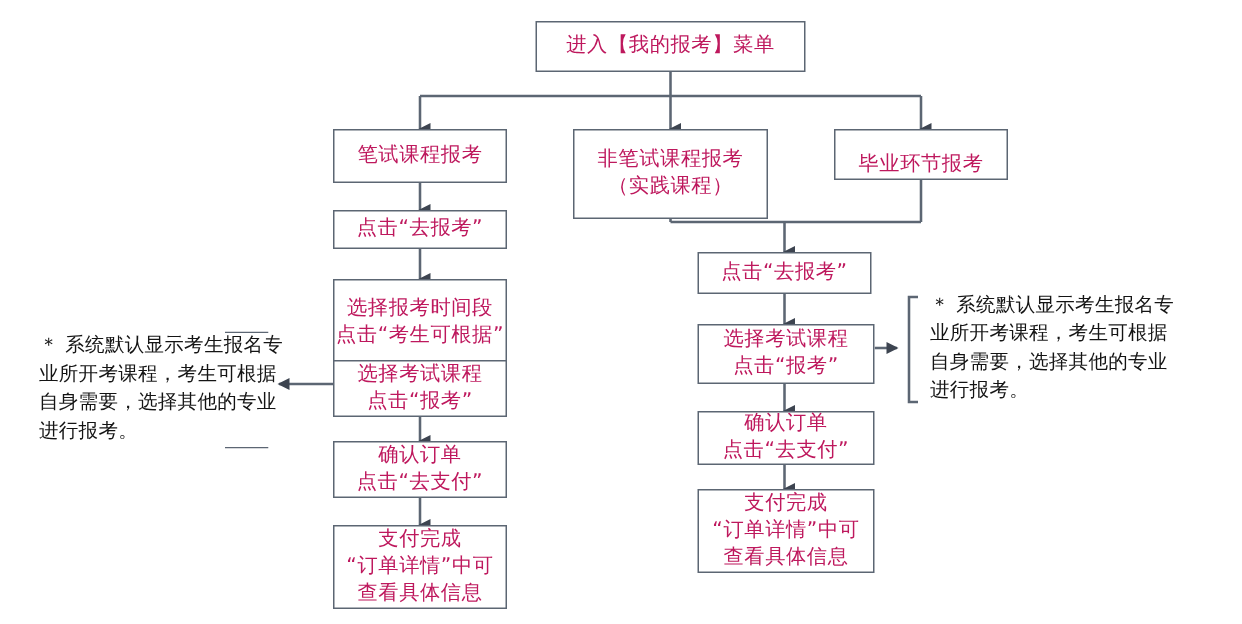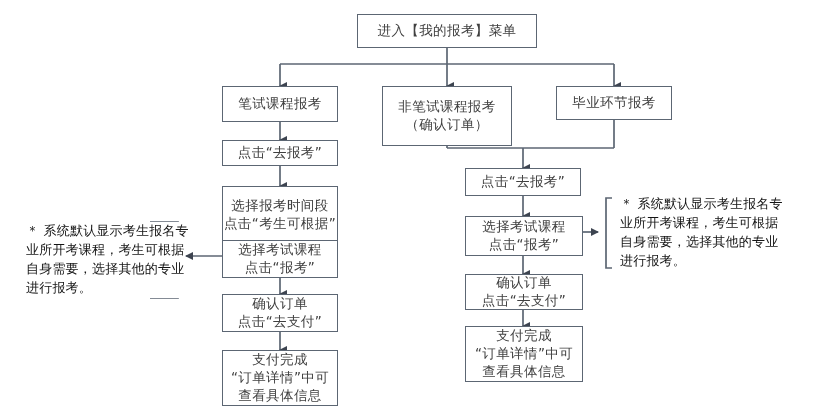--- a/index.html
+++ b/index.html
@@ -22,21 +22,21 @@
     left: 0;
     top: 0;
     width: 828px;
     height: 416px;
   }
   .node {
     position: absolute;
     box-sizing: border-box;
     border: 1.6px solid #5c6673;
     background: #ffffff;
-    color: #404040;
+    color: #be185d;
     display: flex;
     flex-direction: column;
     align-items: center;
     justify-content: center;
     text-align: center;
     font-size: 13.5px;
     line-height: 1.32;
     letter-spacing: 0.4px;
     z-index: 3;
   }
@@ -116,24 +116,24 @@
   <div class="node" style="left:357px; top:14px; width:180px; height:34px;">
     <span class="ln">进入【我的报考】菜单</span>
   </div>
 
   <div class="node" style="left:222px; top:86px; width:116px; height:36px;">
     <span class="ln">笔试课程报考</span>
   </div>
 
   <div class="node" style="left:382px; top:86px; width:130px; height:60px;">
     <span class="ln">非笔试课程报考</span>
-    <span class="ln">（确认订单）</span>
+    <span class="ln">（实践课程）</span>
   </div>
 
-  <div class="node" style="left:556px; top:86px; width:116px; height:34px;">
+  <div class="node" style="left:556px; top:86px; width:116px; height:34px;justify-content:flex-end;">
     <span class="ln">毕业环节报考</span>
   </div>
 
   <div class="node" style="left:222px; top:140px; width:116px; height:26px;">
     <span class="ln">点击“去报考”</span>
   </div>
 
   <div class="node" style="left:222px; top:186px; width:116px; height:57px;">
     <span class="ln">选择报考时间段</span>
     <span class="ln">点击“考生可根据”</span>

